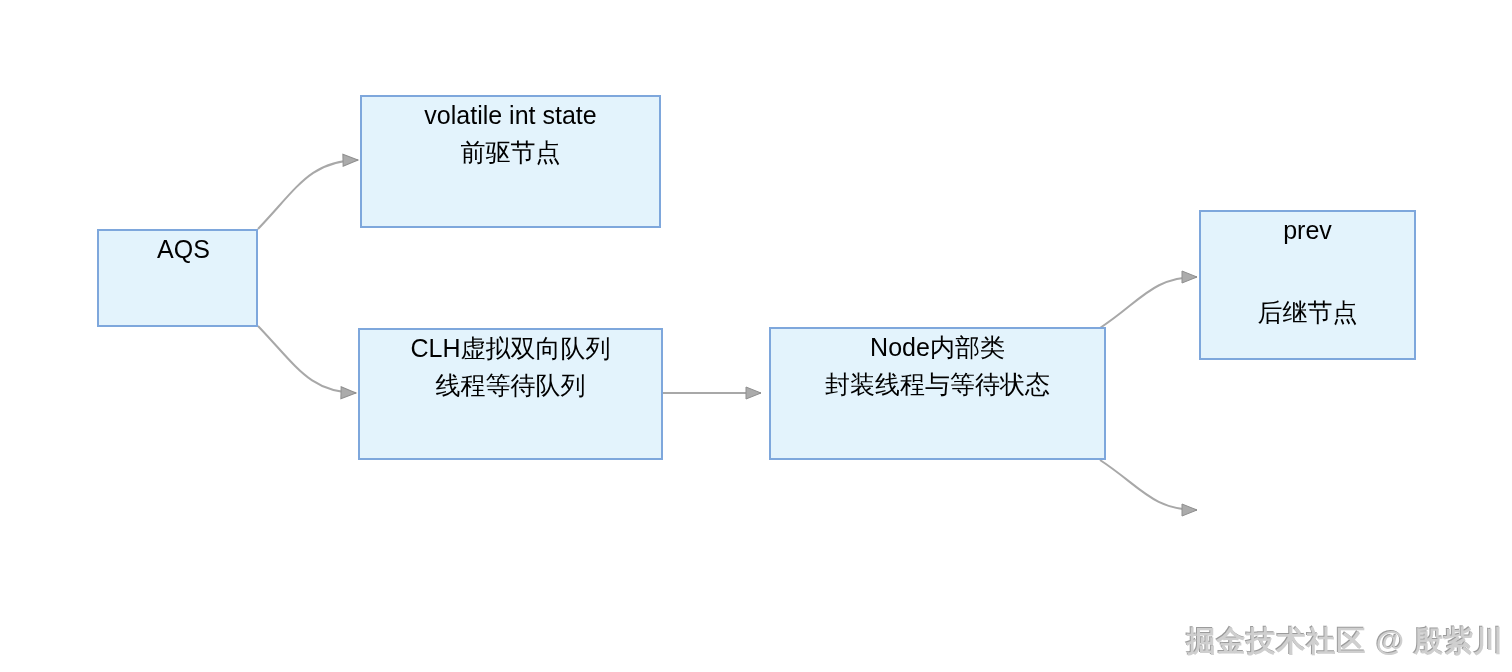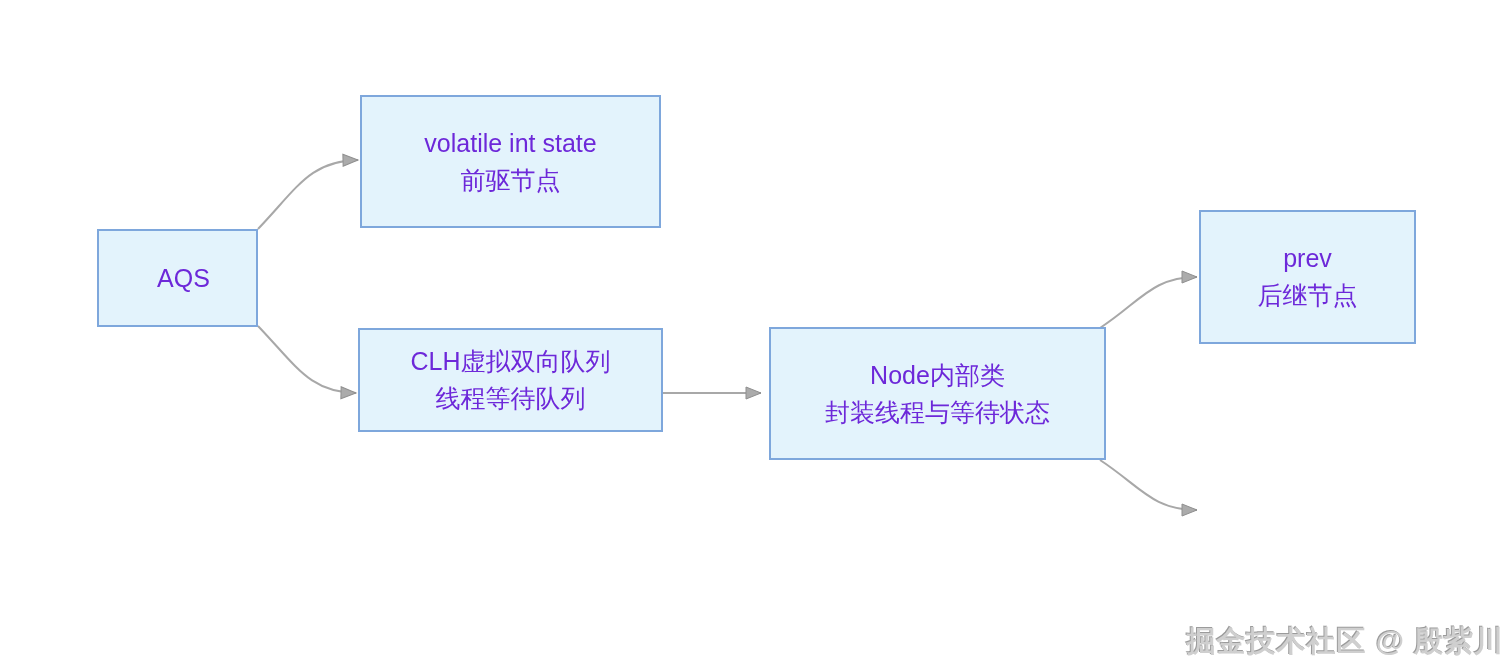--- a/index.html
+++ b/index.html
@@ -25,33 +25,32 @@
     pointer-events: none;
   }
   .node {
     position: absolute;
     box-sizing: border-box;
     background: #e3f3fc;
     border: 2px solid #7ea7dc;
     display: flex;
     flex-direction: column;
     align-items: center;
-    justify-content: center;
     text-align: center;
-    color: #6d28d9;
+    color: #000000;
     font-size: 25px;
     line-height: 37px;
     z-index: 1;
     white-space: nowrap;
   }
   .node-aqs   { left: 97px;   top: 229px; width: 161px; height: 98px; padding-left: 12px; }
   .node-state { left: 360px;  top: 95px;  width: 301px; height: 133px; }
-  .node-clh   { left: 358px;  top: 328px; width: 305px; height: 104px; }
+  .node-clh   { left: 358px;  top: 328px; width: 305px; height: 132px; }
   .node-node  { left: 763px;  top: 327px; width: 337px; height: 133px; margin-left: 6px; }
-  .node-prev  { left: 1199px; top: 210px; width: 217px; height: 134px; }
+  .node-prev  { left: 1199px; top: 210px; width: 217px; height: 150px; gap: 45px; }
   .node-next  { left: 1199px; top: 443px; width: 217px; height: 134px; }
   .watermark {
     position: absolute;
     right: 8px;
     bottom: 10px;
     font-size: 29px;
     font-weight: 700;
     letter-spacing: 1px;
     color: #cfcfcf;
     text-shadow: -1px -1px 0 #9b9b9b, 1px 1px 0 #ffffff;

